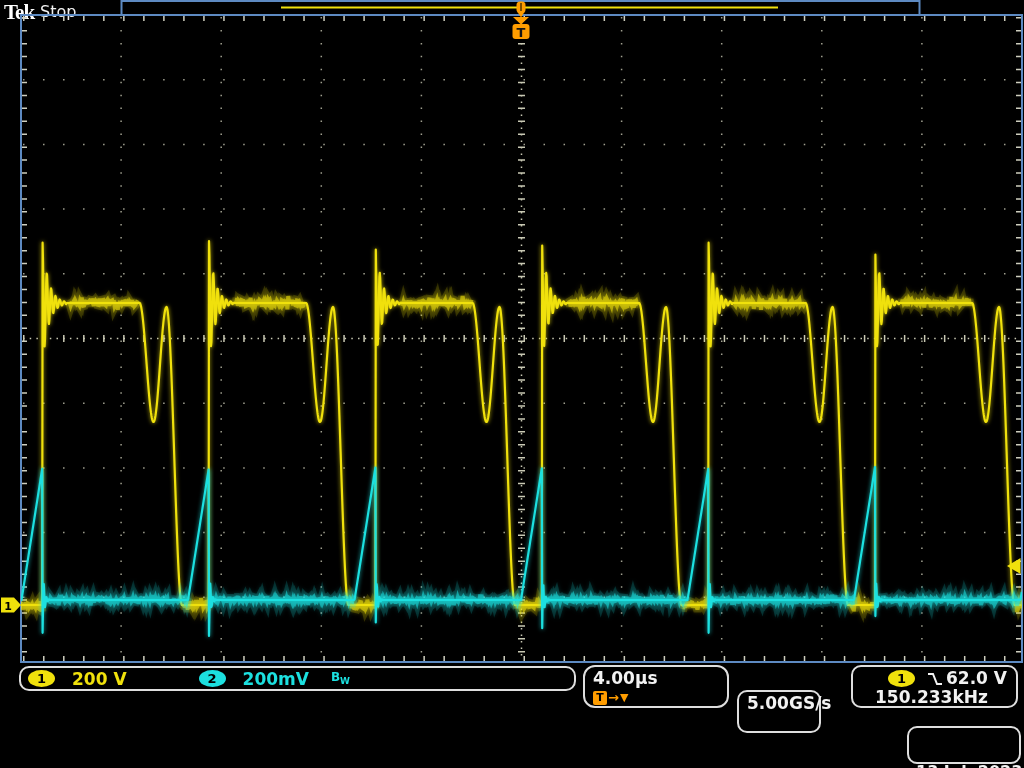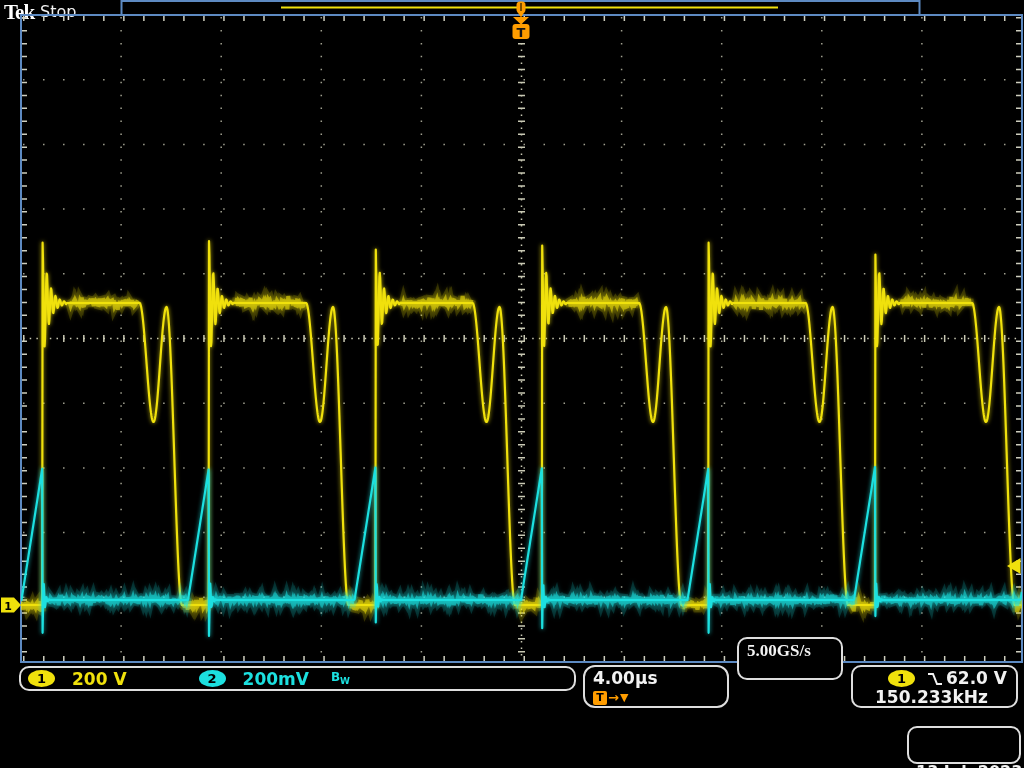--- a/index.html
+++ b/index.html
@@ -24,21 +24,21 @@
   .bw{color:#1ce0e0;font-size:12px;margin-left:22px;font-weight:700;}
   .bw sub{font-size:9px;}
   .two{padding:2px 0 0 8px;line-height:19px;height:43px;}
   .hbox{left:583px;top:665px;width:146px;border-radius:12px;}
   .hline2{color:#ff9d00;display:flex;align-items:center;font-size:16px;}
   .tsq{display:inline-flex;justify-content:center;align-items:center;flex:none;
        width:14px;height:14px;background:#ff9d00;color:#000;font-size:11px;
        font-weight:700;border-radius:2px;}
   .harrow{font-size:13px;margin:0 1px;}
   .hmark{font-size:11px;margin-right:1px;}
-  .recbox{left:737px;top:637px;width:106px;font-family:Liberation Serif, serif;}
+  .recbox{left:737px;top:690px;width:84px;}
   .trigbox{left:851px;top:665px;width:167px;}
   .tline1{display:flex;align-items:center;}
   .tline1 .badge{margin-left:27px;}
   .slope{margin-left:11px;}
   .tlevel{margin-left:auto;margin-right:9px;}
   .tfreq{margin-left:14px;}
   .datebox{left:907px;top:726px;width:114px;height:38px;font-size:16px;
            padding:1px 0 0 7px;line-height:17px;white-space:pre;}
 </style>
 </head>

